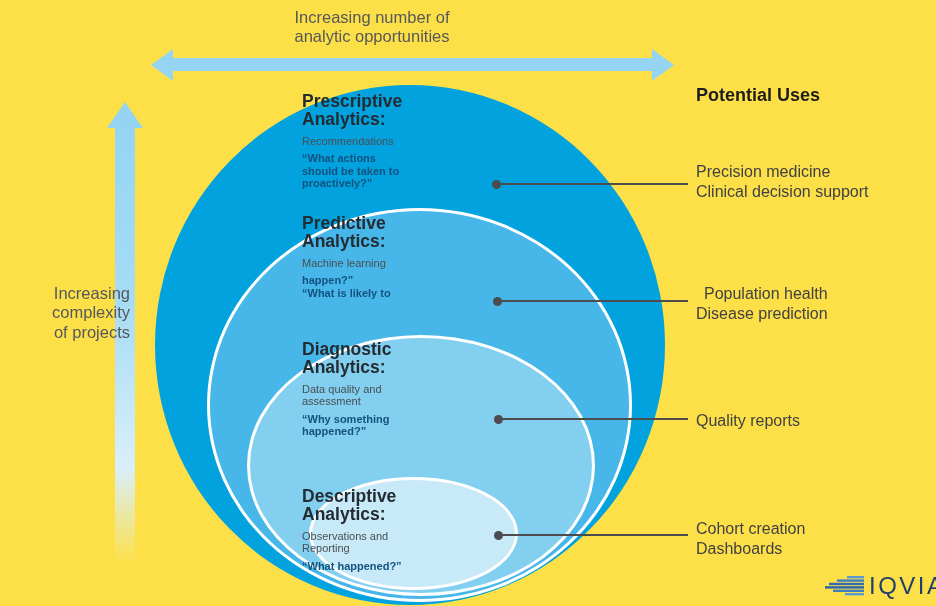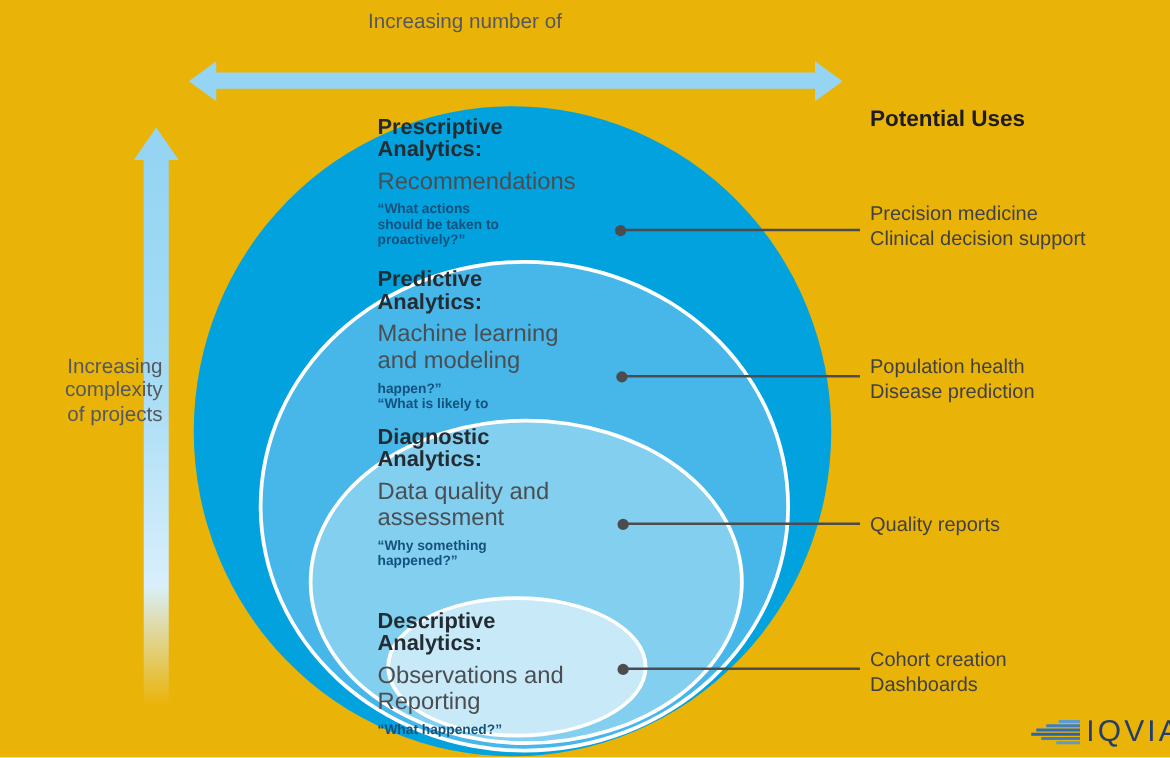--- a/index.html
+++ b/index.html
@@ -1,17 +1,17 @@
 <!DOCTYPE html>
 <html style="--arrow: #95d5f3; --axis-text: #55585c; --title-text: #232c33; --desc-text: #4a4e52; --quote-text: #14527e; --heading-text: #1d1d1f; --label-text: #3f4144; --connector: #4c4c4e; --logo-navy: #233e6b; --logo-blue: #3a77b8;"><head>
 <meta charset="utf-8">
 <style>
   html,body{margin:0;padding:0;background:#fff;}
   body{font-family:"Liberation Sans","DejaVu Sans",sans-serif;}
-  #canvas{position:relative;width:936px;height:606px;background:#eab308;overflow:hidden;}
+  #canvas{position:relative;width:936px;height:606px;background:#fde047;overflow:hidden;}
 
   
   .axis-text{position:absolute;color:var(--axis-text,#55585c);font-size:16.5px;line-height:1.18;}
   #top-axis-label{left:232px;top:8px;width:280px;text-align:center;}
   #left-axis-label{left:20px;top:284px;width:110px;text-align:right;}
 
   
   .tri{position:absolute;width:0;height:0;}
   #h-arrow-shaft{position:absolute;left:172px;top:58px;width:481px;height:13px;background:var(--arrow,#95d5f3);}
   #h-arrow-left{left:151px;top:49px;border-top:16px solid transparent;border-bottom:16px solid transparent;border-right:22px solid var(--arrow,#95d5f3);}
@@ -25,48 +25,49 @@
   .ring.bordered{border:3px solid #fff;box-sizing:border-box;}
   #ring0{left:155px;top:85px;width:510px;height:520px;}
   #ring1{left:207px;top:208px;width:425px;height:394px;}
   #ring2{left:247px;top:335px;width:348px;height:261px;}
   #ring3{left:309px;top:477px;width:209px;height:113px;}
 
   
   .ring-text{position:absolute;left:302px;width:230px;text-align:left;}
   #rt0{top:92px;} #rt1{top:214px;} #rt2{top:340px;} #rt3{top:487px;}
   .r-title{font-size:17.5px;font-weight:bold;color:var(--title-text,#232c33);line-height:1.05;}
-  .r-desc{margin-top:6px;font-size:19px;color:var(--desc-text,#4a4e52);line-height:1.13;}
+  .r-desc{margin-top:6px;font-size:11px;color:var(--desc-text,#4a4e52);line-height:1.13;}
   .r-desc + .r-desc{margin-top:5px;}
   .r-quote{margin-top:5px;font-size:11px;font-weight:bold;color:var(--quote-text,#14527e);line-height:1.13;}
 
   
   .connector{position:absolute;height:2px;background:var(--connector,#4c4c4e);}
   .connector::before{content:"";position:absolute;left:-5px;top:-3.5px;width:9px;height:9px;border-radius:50%;background:var(--connector,#4c4c4e);}
   #conn0{left:497px;top:183px;width:191px;}
   #conn1{left:498px;top:300px;width:190px;}
   #conn2{left:499px;top:418px;width:189px;}
   #conn3{left:499px;top:534px;width:189px;}
 
   
   #pu-heading{position:absolute;left:696px;top:85px;font-size:18px;font-weight:bold;color:var(--heading-text,#1d1d1f);}
   .pu-item{position:absolute;left:696px;font-size:16px;color:var(--label-text,#3f4144);line-height:1.26;}
-  #pu0{top:162px;} #pu1{top:284px;} #pu2{top:411px;} #pu3{top:519px;}
+  #pu0{top:162px;} #pu1{top:284px;text-align:right;} #pu2{top:411px;} #pu3{top:519px;}
 
   
   #logo{position:absolute;left:820px;top:572px;display:flex;align-items:center;gap:3px;}
   #logo-text{font-size:24px;letter-spacing:2.5px;color:var(--logo-navy,#233e6b);font-weight:400;}
 </style>
 </head>
 <body>
 
 <div id="canvas">
 
   <div id="top-axis-label" class="axis-text">
     <div>Increasing number of</div>
+    <div>analytic opportunities</div>
   </div>
   <div id="h-arrow-shaft"></div>
   <div id="h-arrow-left" class="tri"></div>
   <div id="h-arrow-right" class="tri"></div>
 
   <div id="v-arrow-head" class="tri"></div>
   <div id="v-arrow-shaft"></div>
   <div id="left-axis-label" class="axis-text">
     <div>Increasing</div>
     <div>complexity</div>
@@ -93,21 +94,20 @@
     </div>
   </div>
 
   <div id="rt1" class="ring-text">
     <div class="r-title">
       <div>Predictive</div>
       <div>Analytics:</div>
     </div>
     <div class="r-desc">
       <div>Machine learning</div>
-      <div>and modeling</div>
     </div>
     <div class="r-quote">
       <div>happen?”</div>
       <div>“What is likely to</div>
     </div>
   </div>
 
   <div id="rt2" class="ring-text">
     <div class="r-title">
       <div>Diagnostic</div>

